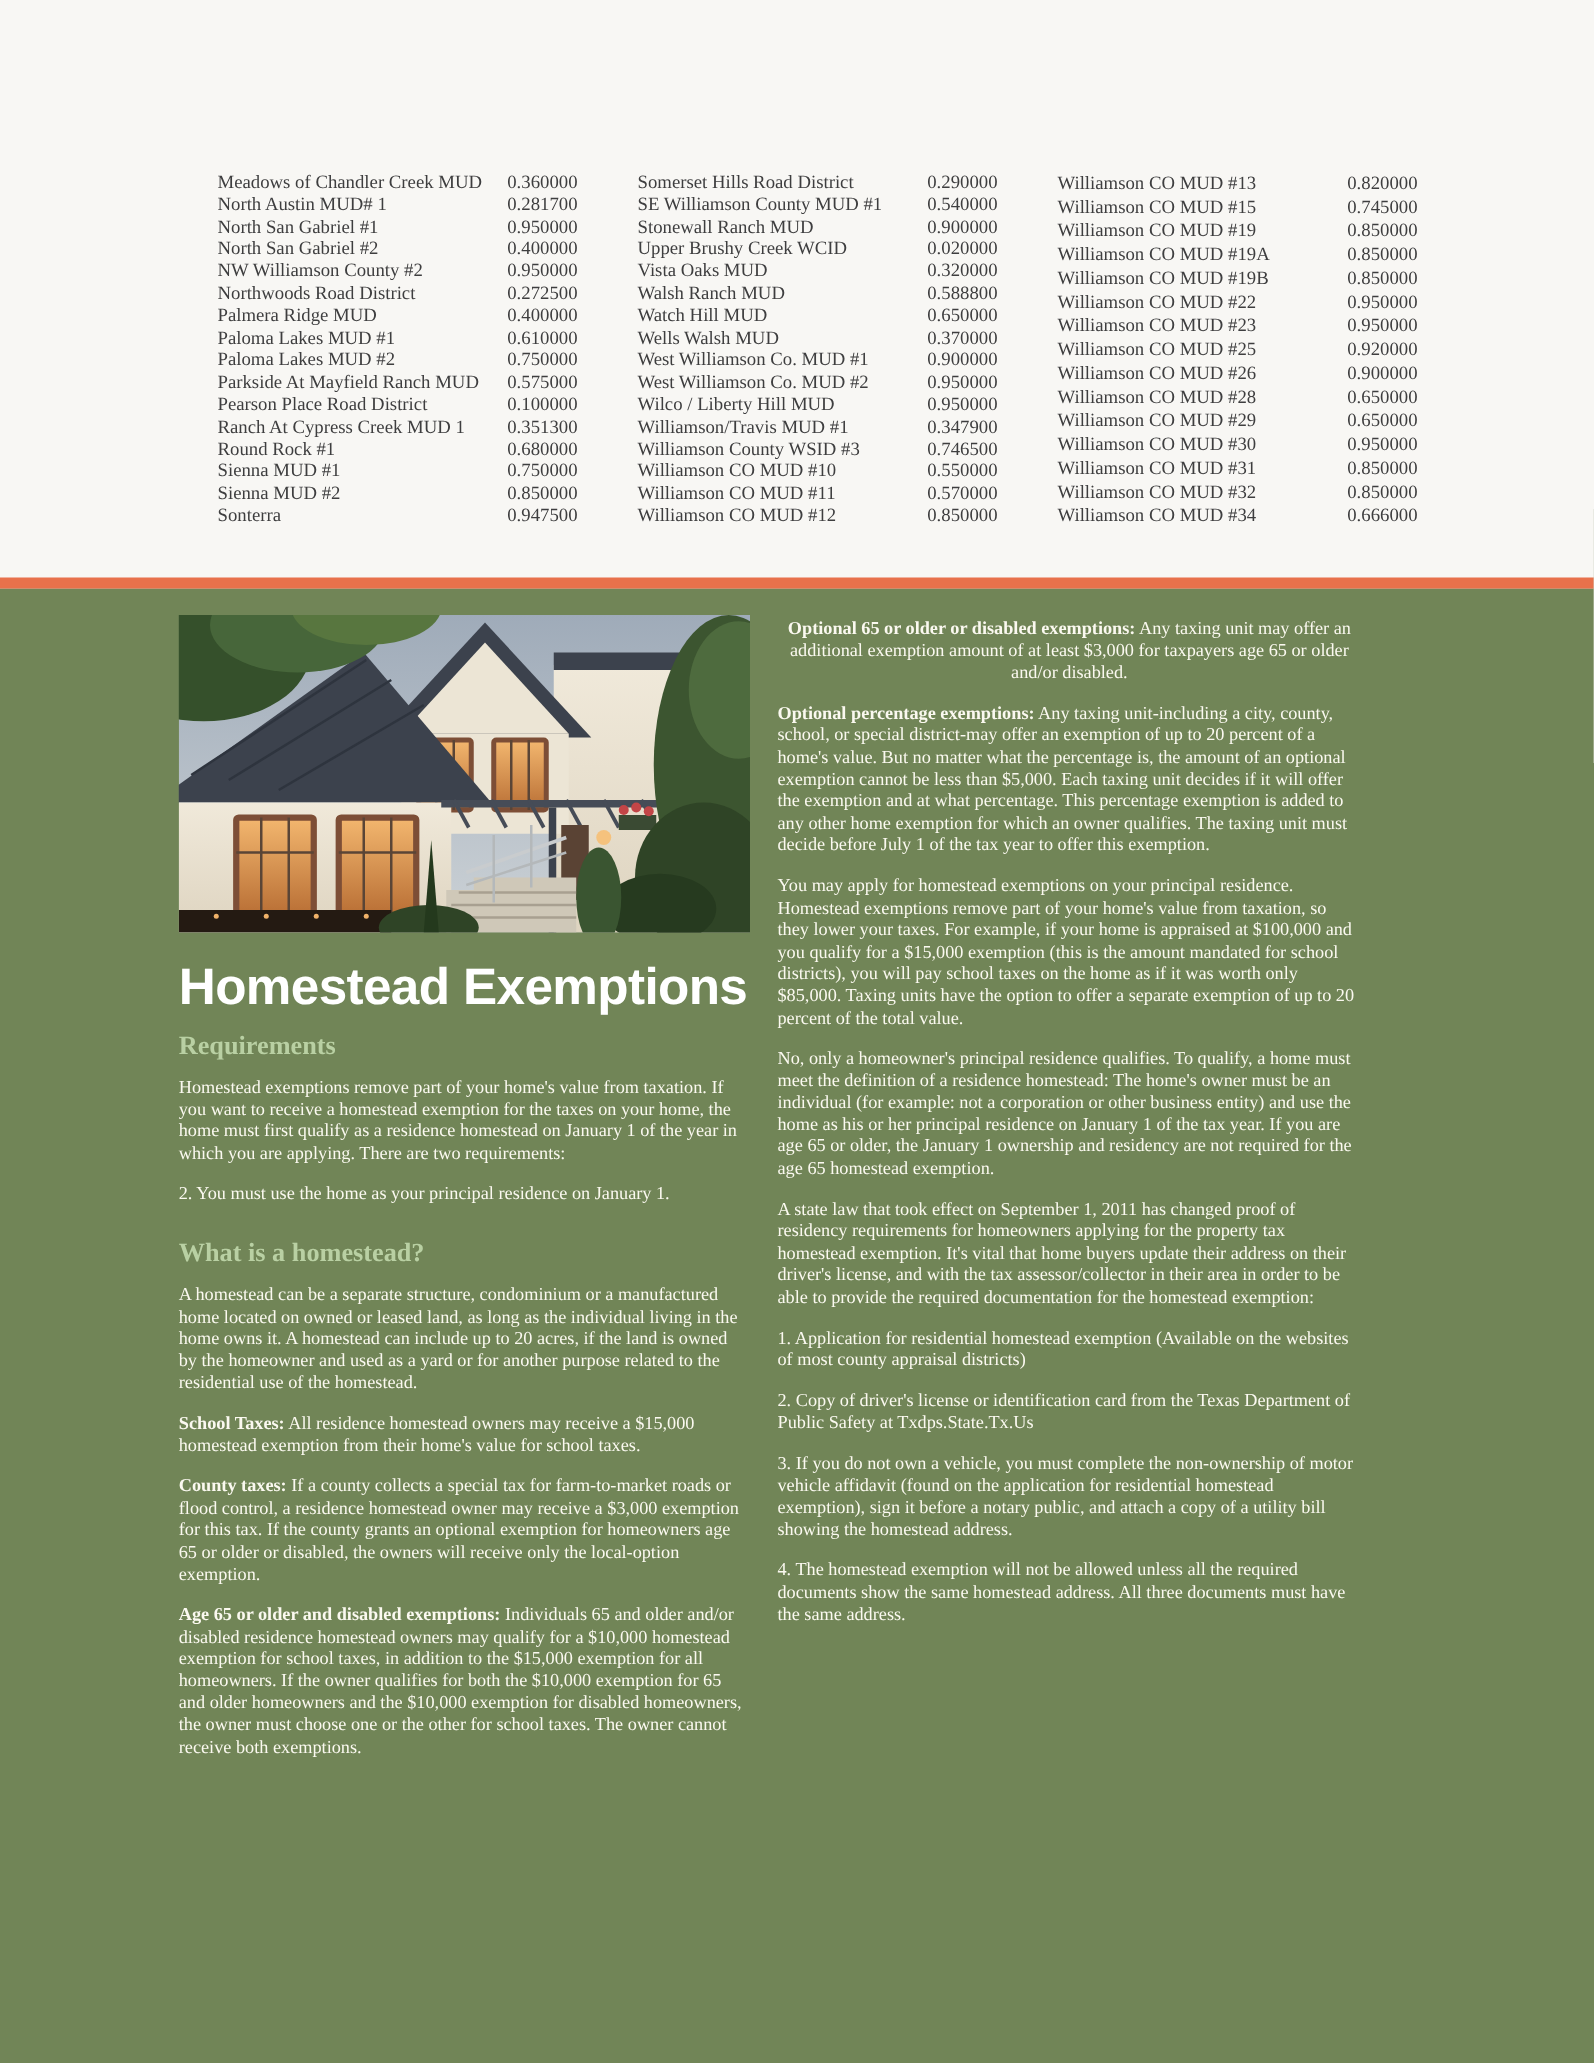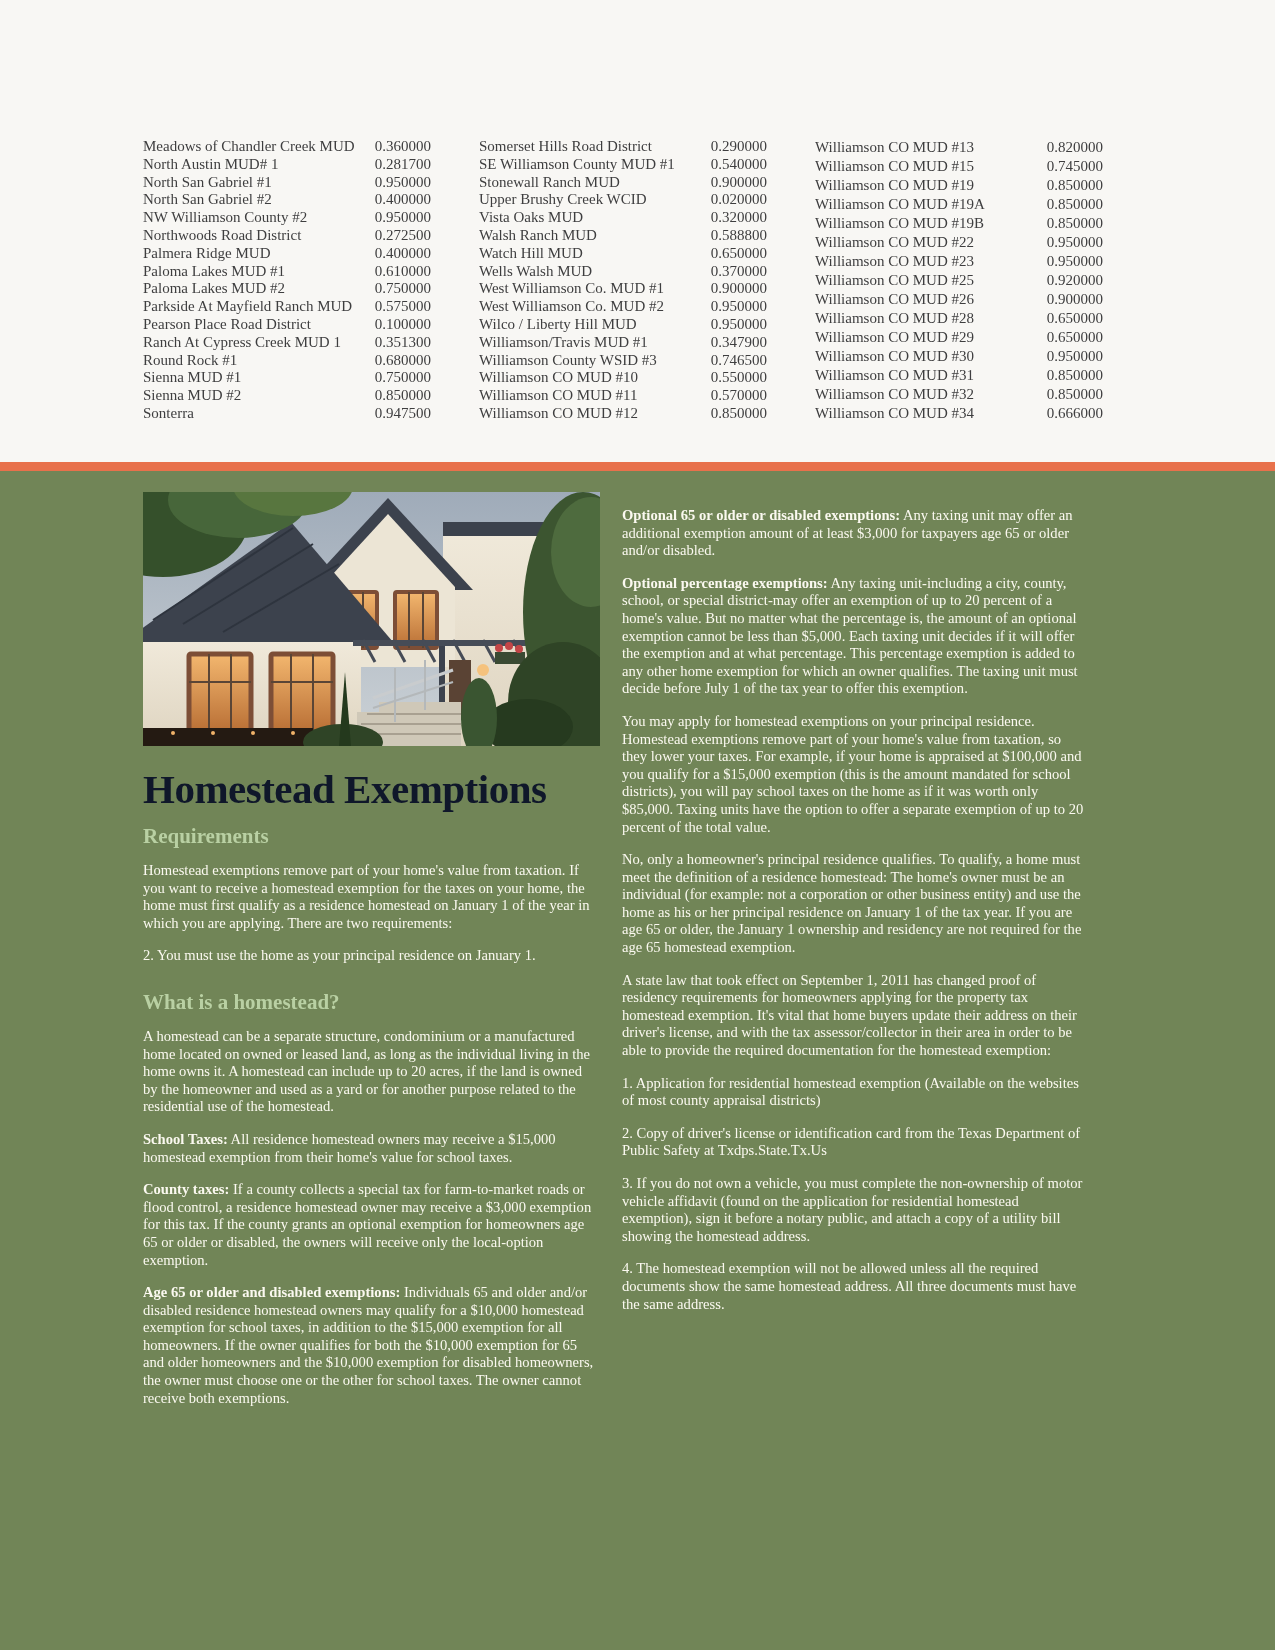--- a/index.html
+++ b/index.html
@@ -7,52 +7,52 @@
     width:1275px;height:1650px;overflow:hidden;position:relative;
     font-family:"Liberation Serif", serif;
     background:#f8f7f4;
   }
   
   .top-section{
     height:462px;box-sizing:border-box;
     padding:138px 0 0 143px;background:#f8f7f4;
     display:flex;
   }
-  .rate-col{width:288px;color:#3e3e3f;font-size:15px;}
+  .rate-col{width:288px;color:#3e3e3f;font-size:15px;margin-left:31px;}
   .rate-col + .rate-col{margin-left:48px;}
   .rate-row{display:grid;grid-template-columns:224px auto;height:17.8px;line-height:17.8px;white-space:nowrap;}
   .rate-col[data-col="2"] .rate-row{height:19.0px;line-height:19.0px;}
   .rate-value{text-align:right;}
   
   .accent-bar{height:9px;background:#e8714b;}
   
   .green-section{
     height:1179px;box-sizing:border-box;background:#718557;
     padding:21px 0 0 143px;display:flex;
   }
   .col-left{width:457px;}
   .col-right{width:467px;margin-left:22px;}
   .photo{width:457px;height:254px;display:block;}
   .page-title{
-    font-family:Liberation Serif, serif;
+    font-family:Liberation Sans, sans-serif;
     font-weight:800;font-size:41px;line-height:46px;letter-spacing:-0.5px;
-    color:#0f172a;margin:20px 0 6px 0;white-space:nowrap;
+    color:#ffffff;margin:20px 0 6px 0;white-space:nowrap;
   }
   .sec-heading{
     font-family:"Liberation Serif", serif;font-weight:bold;
     font-size:21px;line-height:25px;color:#b9d0a3;
     margin:25px 0 13px 0;
   }
   .sec-heading.first{margin-top:12px;}
   .para{
     font-size:14.6px;line-height:17.6px;color:#fbf9f0;
     margin:0 0 15px 0;
   }
   .para b{font-weight:bold;}
-  .col-right .para:first-child{margin-top:15px;}
+  .col-right .para:first-child{margin-top:3px;text-align:center;}
 </style>
 </head>
 <body>
 
 <div class="top-section">
   <div class="rate-col" data-col="0">
       <div class="rate-row">
         <span class="rate-name">Meadows of Chandler Creek MUD</span>
         <span class="rate-value">0.360000</span>
       </div>

